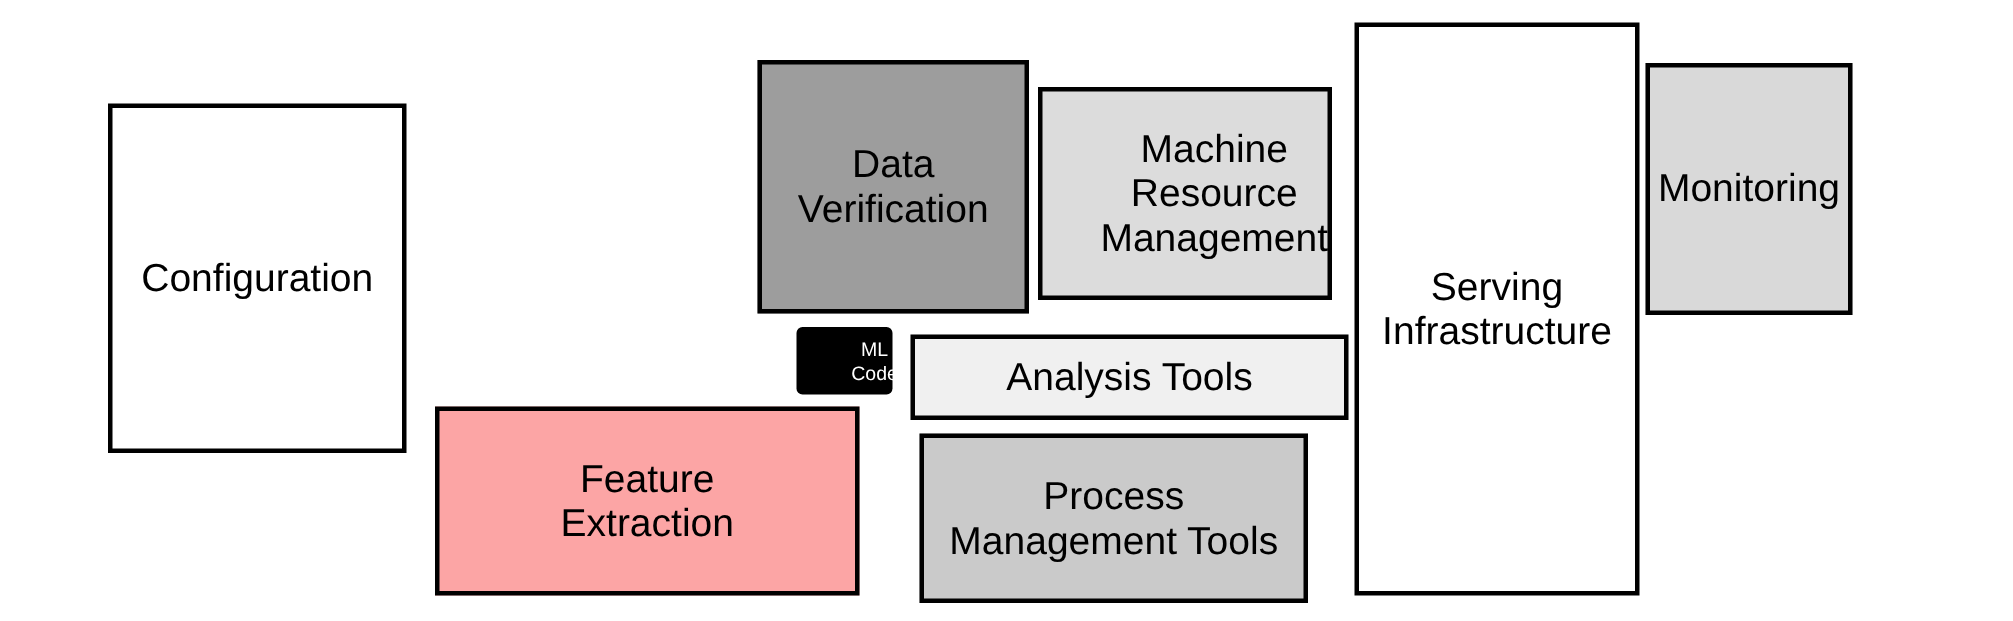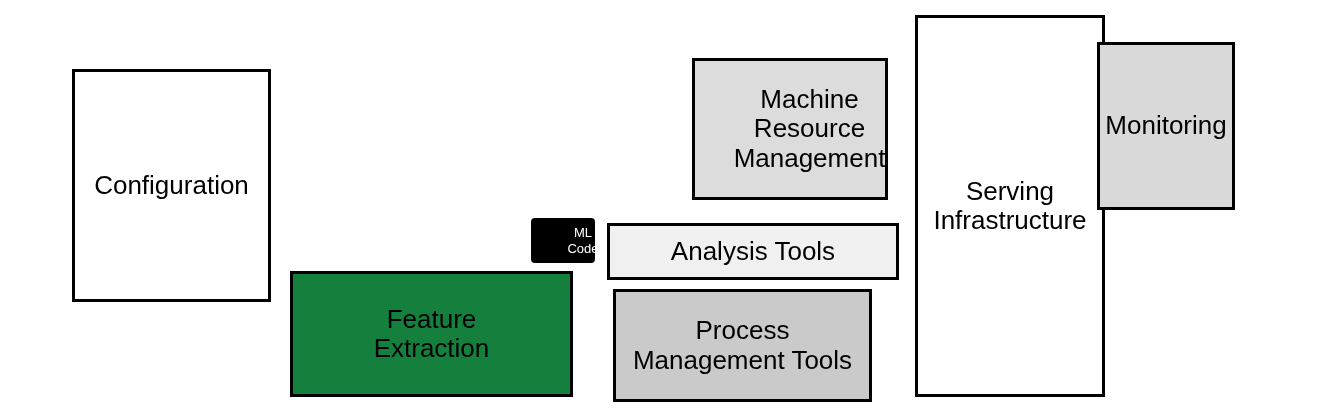--- a/index.html
+++ b/index.html
@@ -57,47 +57,50 @@
     left: 692px; top: 58px; width: 196px; height: 142px;
     background: #dcdcdc;
     padding-left: 39px;
   }
   #box-analysis-tools {
     left: 607px; top: 223px; width: 292px; height: 57px;
     background: #f0f0f0;
   }
   #box-feature-extraction {
     left: 290px; top: 271px; width: 283px; height: 126px;
-    background: #15803d;
+    background: #fca5a5;
   }
   #box-process-management-tools {
     left: 613px; top: 289px; width: 259px; height: 113px;
     background: #cacaca;
     align-items: center;
   }
   #box-serving-infrastructure {
     left: 903px; top: 15px; width: 190px; height: 382px;
     background: #ffffff;
-    margin-left: 12px;
   }
   #box-monitoring {
     left: 1097px; top: 42px; width: 138px; height: 168px;
     background: #d9d9d9;
   }
 </style>
 </head>
 <body>
 
 <div class="canvas">
 
   <div class="box" id="box-configuration">
     <span class="lbl">Configuration</span>
   </div>
 
 
+  <div class="box" id="box-data-verification">
+    <span class="lbl">Data
+Verification</span>
+  </div>
 
   <div class="box" id="box-ml-code">
     <span class="lbl">ML
 Code</span>
   </div>
 
   <div class="box" id="box-machine-resource-management">
     <span class="lbl">Machine
 Resource
 Management</span>

